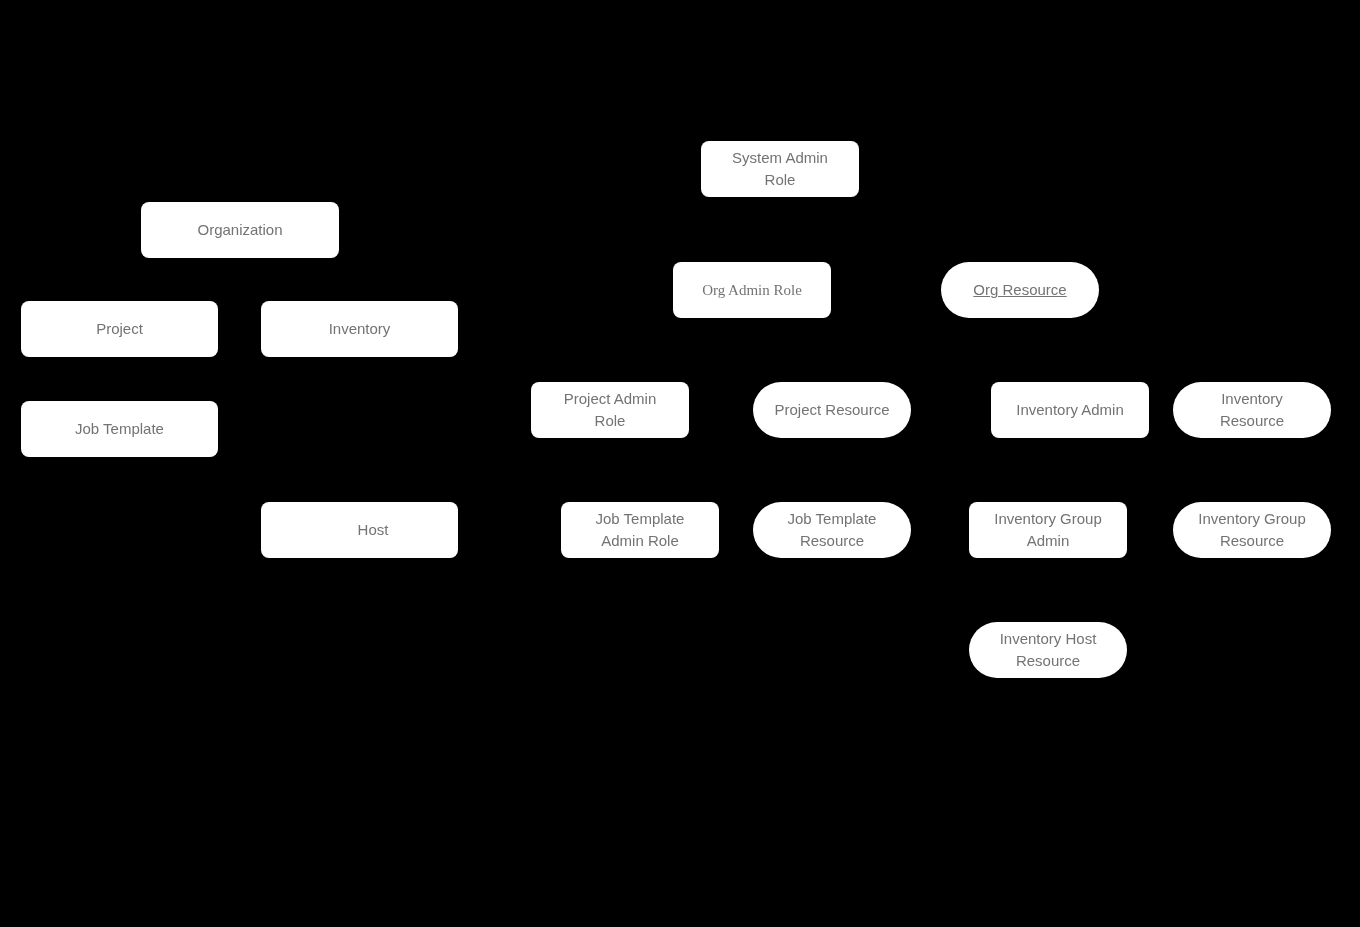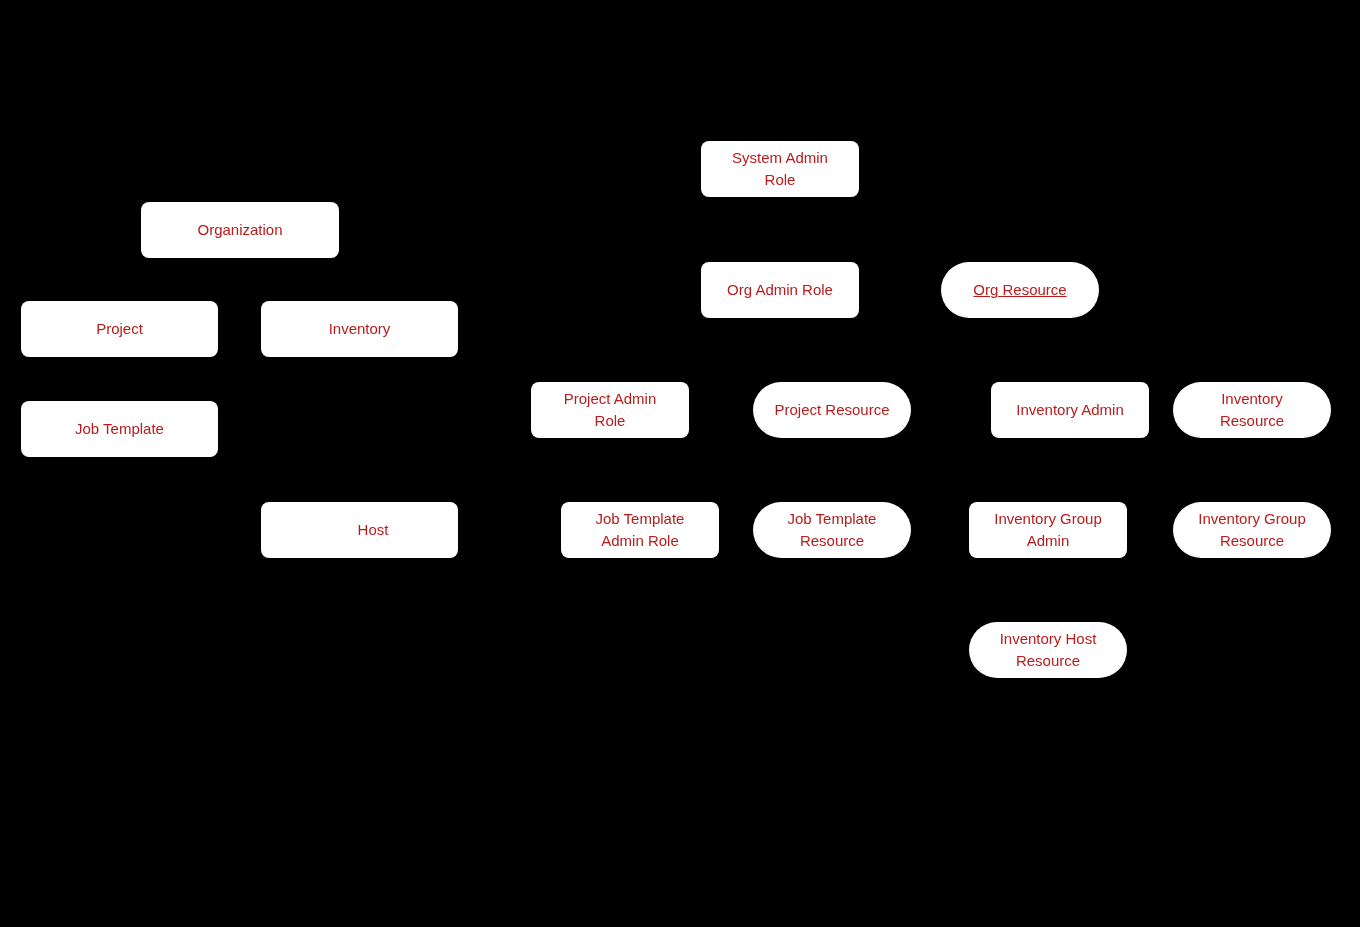--- a/index.html
+++ b/index.html
@@ -12,21 +12,21 @@
     width: 1360px;
     height: 927px;
     background: #000000;
     overflow: hidden;
     font-family: "Liberation Sans", sans-serif;
   }
   .node {
     position: absolute;
     box-sizing: border-box;
     background: #ffffff;
-    color: #b91c1c;
+    color: #737373;
     display: flex;
     align-items: center;
     justify-content: center;
     text-align: center;
     font-size: 15px;
     line-height: 22px;
     white-space: pre-line;
     height: 56px;
     width: 158px;
   }
@@ -36,21 +36,21 @@
   
   #node-organization        { left: 141px; top: 202px; width: 198px; }
   #node-project             { left: 21px;  top: 301px; width: 197px; }
   #node-inventory           { left: 261px; top: 301px; width: 197px; }
   #node-job-template        { left: 21px;  top: 401px; width: 197px; }
   #node-group               { left: 261px; top: 401px; width: 197px; }
   #node-host                { left: 261px; top: 502px; width: 197px; padding-left: 27px; }
 
   
   #node-system-admin-role        { left: 701px;  top: 141px; }
-  #node-org-admin-role           { left: 701px;  top: 262px; }
+  #node-org-admin-role           { left: 673px;  top: 262px; font-family: Liberation Serif, serif; }
   #node-org-resource             { left: 941px;  top: 262px; text-decoration: underline; }
   #node-project-admin-role       { left: 531px;  top: 382px; }
   #node-project-resource         { left: 753px;  top: 382px; }
   #node-inventory-admin          { left: 969px;  top: 382px; margin-left: 22px; }
   #node-inventory-resource       { left: 1173px; top: 382px; }
   #node-job-template-admin-role  { left: 561px;  top: 502px; }
   #node-job-template-resource    { left: 753px;  top: 502px; }
   #node-inventory-group-admin    { left: 969px;  top: 502px; }
   #node-inventory-group-resource { left: 1173px; top: 502px; }
   #node-inventory-host-resource  { left: 969px;  top: 622px; }

